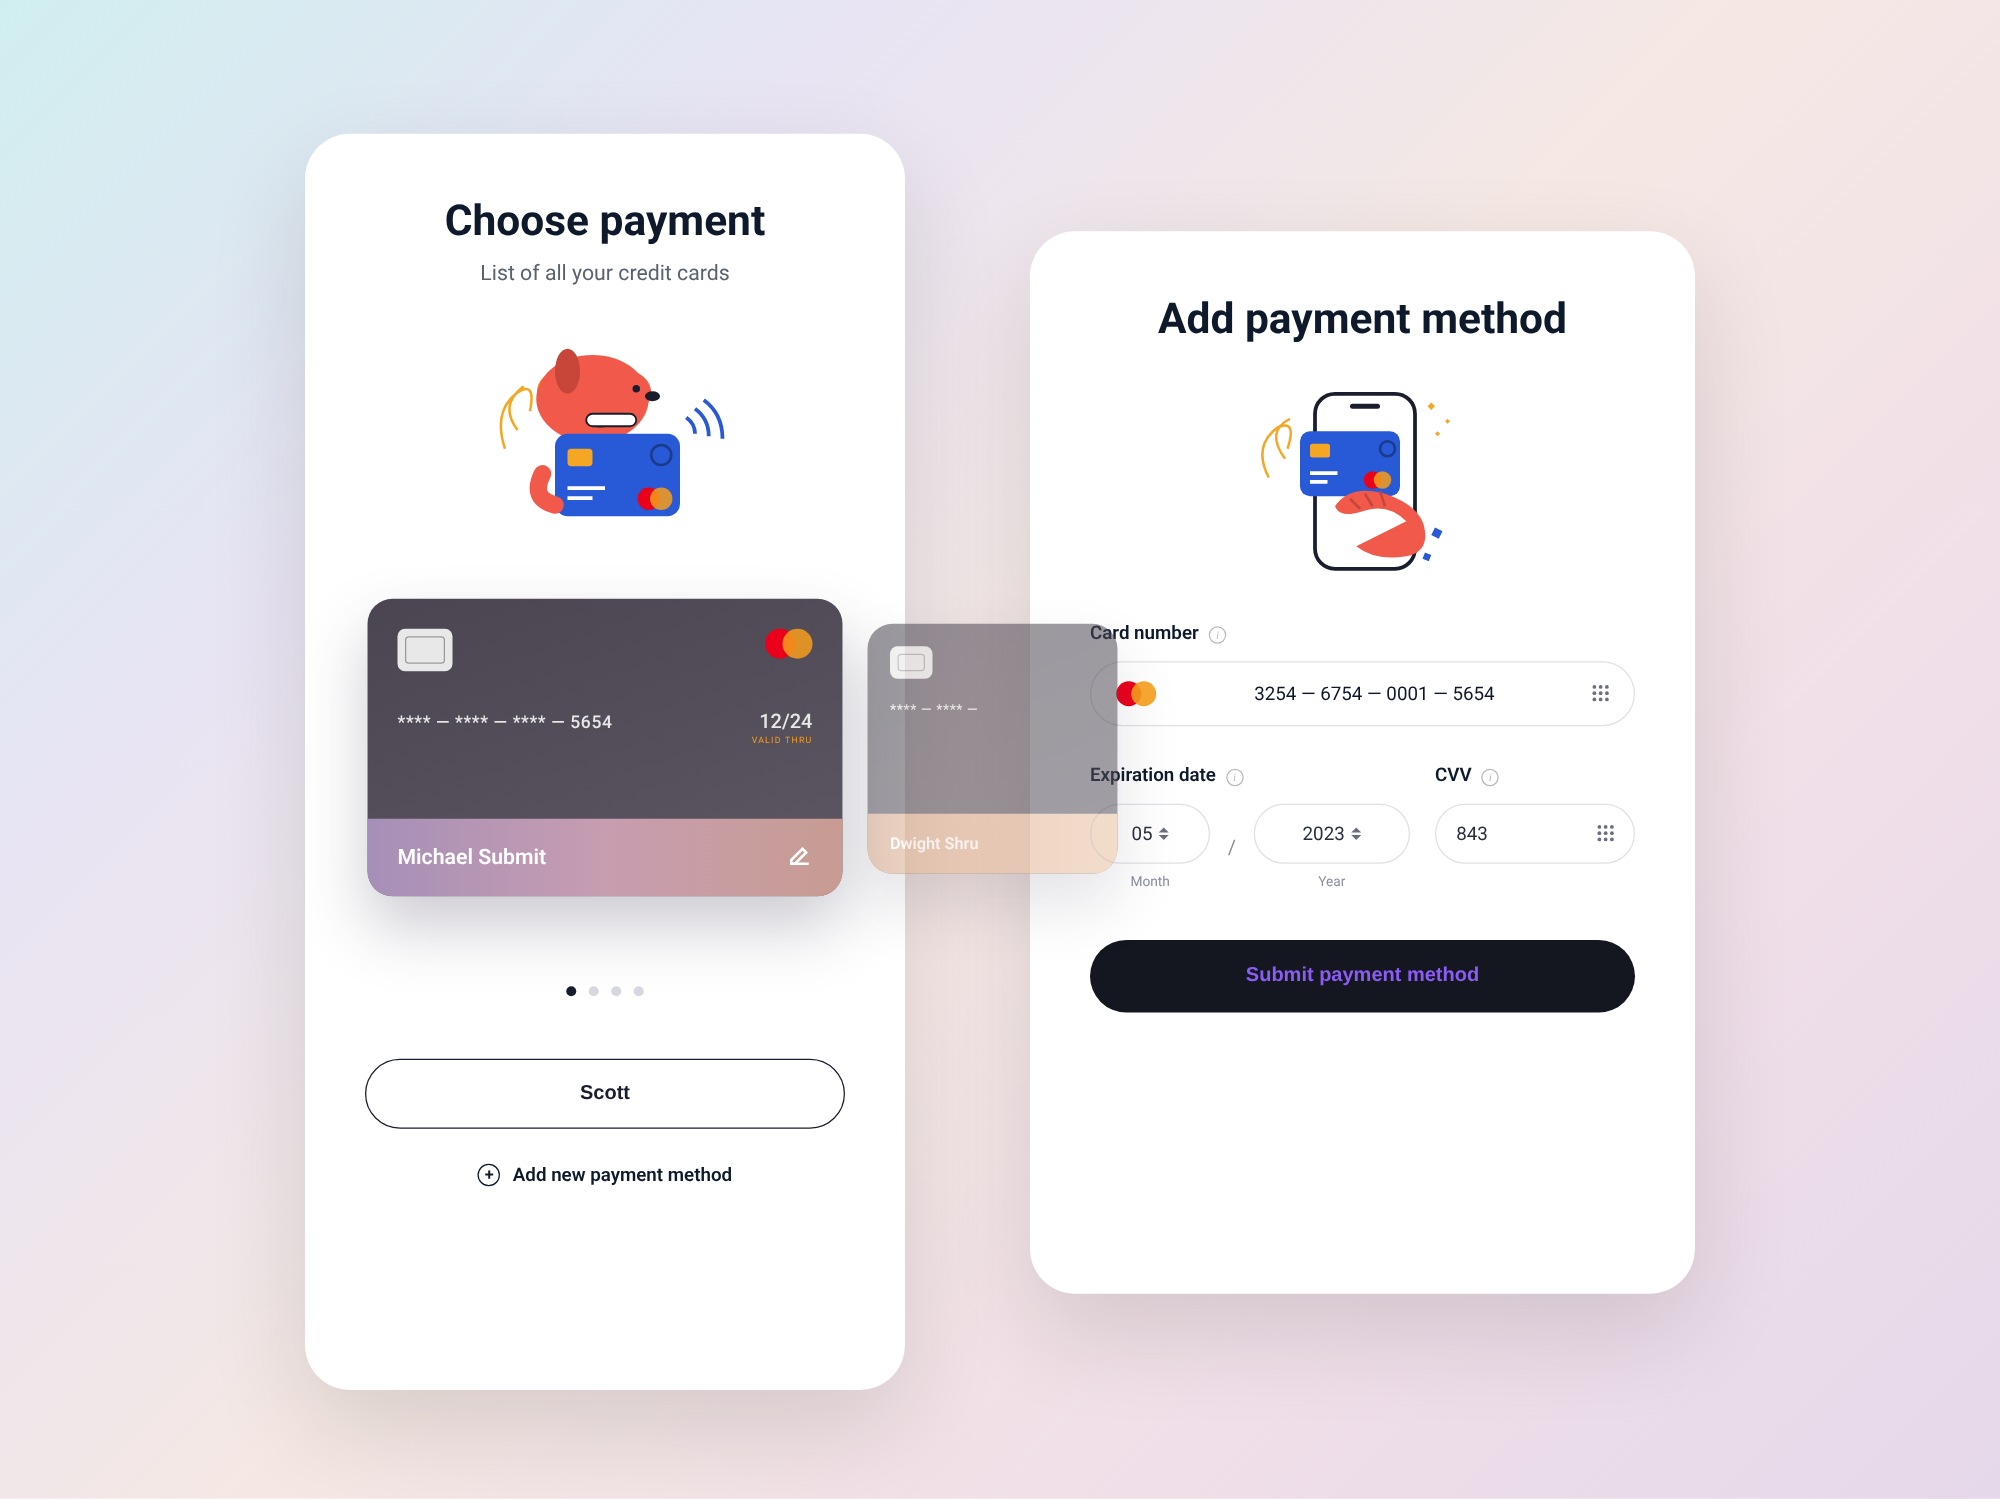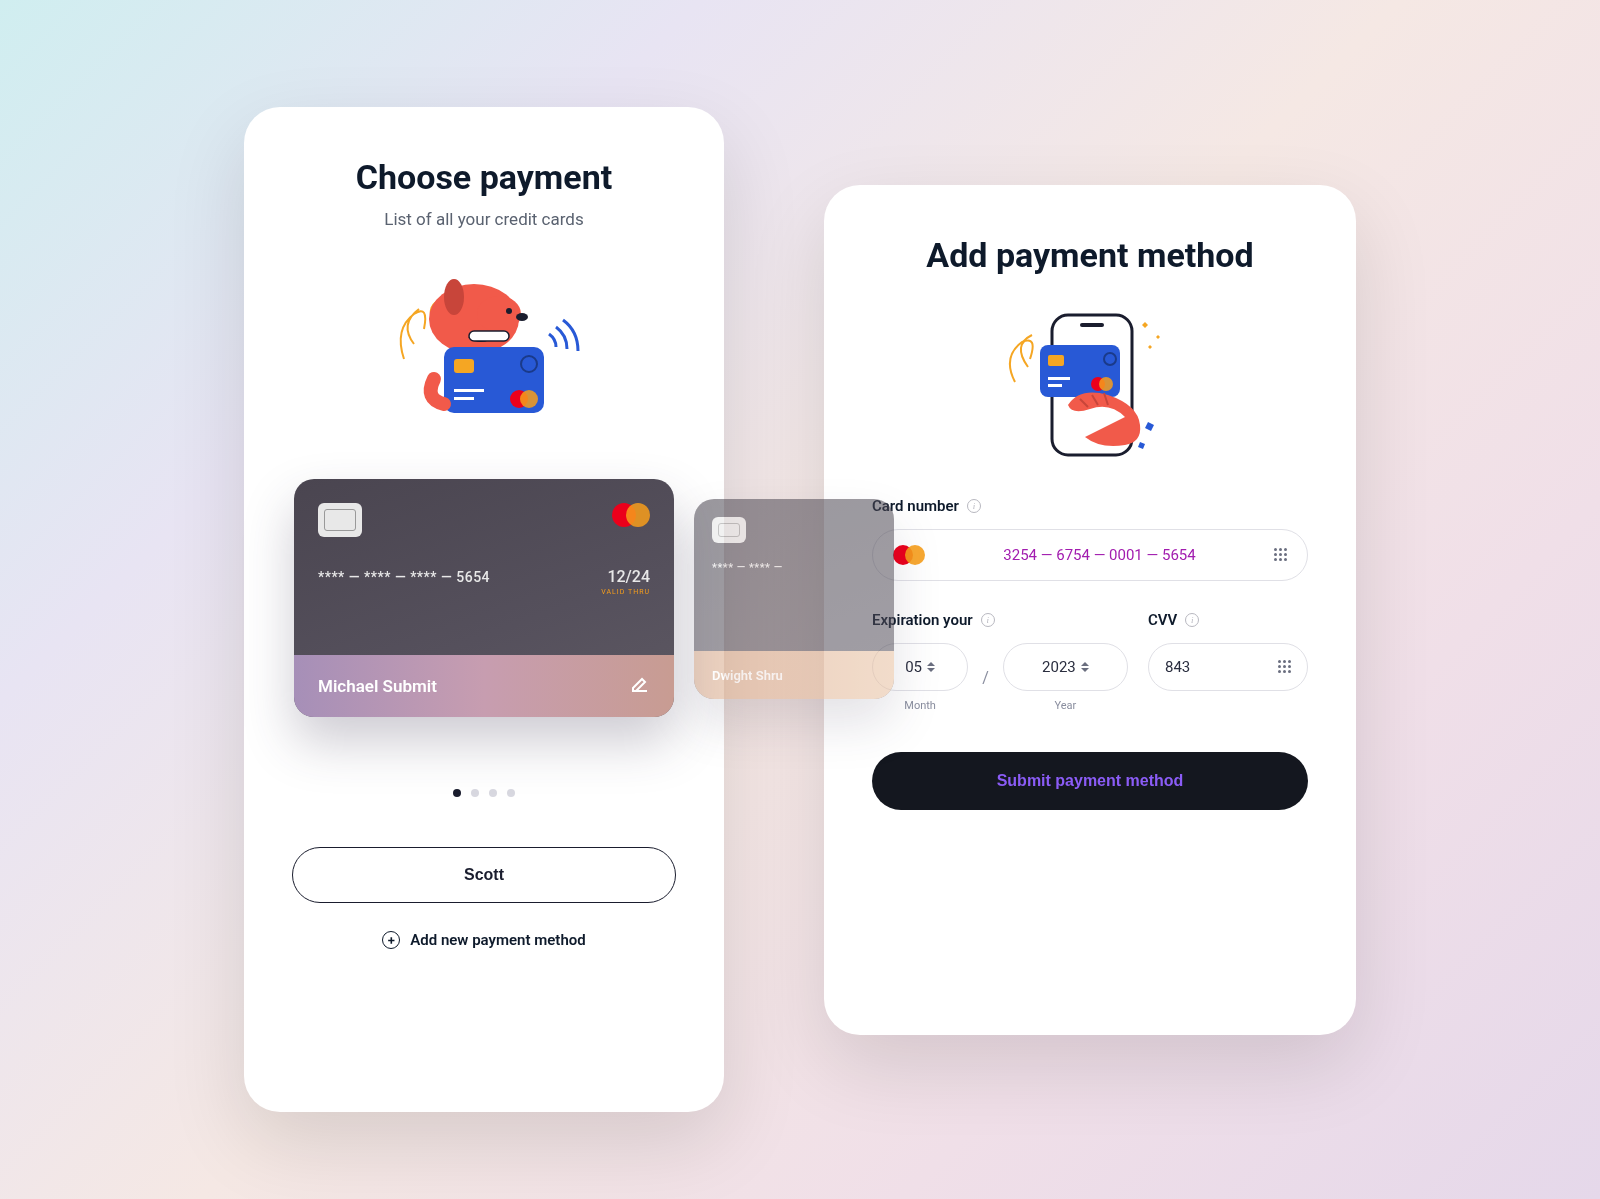--- a/index.html
+++ b/index.html
@@ -213,21 +213,21 @@
       border: 1.5px solid #0e1a2b;
       border-radius: 50%;
       display: flex;
       align-items: center;
       justify-content: center;
       font-size: 13px;
     }
     .form-section { margin-bottom: 30px; }
     .label-row {
       display: flex;
-      align-items: center;
+      align-items: flex-end;
       gap: 8px;
       margin-bottom: 14px;
     }
     .field-label {
       font-size: 15px;
       font-weight: 600;
       color: #0e1a2b;
     }
     .info-icon {
       width: 14px;
@@ -247,21 +247,21 @@
       border-radius: 26px;
       height: 52px;
       display: flex;
       align-items: center;
       padding: 0 20px;
       gap: 14px;
     }
     .input-val {
       flex: 1;
       font-size: 15px;
-      color: #a21caf;
+      color: #0f172a;
       text-align: center;
     }
     .keypad-icon {
       display: grid;
       grid-template-columns: repeat(3, 3px);
       grid-template-rows: repeat(3, 3px);
       gap: 2px;
     }
     .keypad-icon span {
       width: 3px;
@@ -475,21 +475,21 @@
           <span></span>
           <span></span>
           <span></span>
       </div>
     </div>
   </div>
 
   <div class="row-split form-section">
     <div class="col-exp">
       <div class="label-row">
-        <span class="field-label">Expiration your</span>
+        <span class="field-label">Expiration date</span>
         <span class="info-icon">i</span>
       </div>
       <div class="exp-inputs">
         <div style="flex:1">
           <div class="pill-small">
             <span>05</span>
             <div class="stepper-arrows">
                 <div class="up"></div>
                 <div class="down"></div>
               </div>

